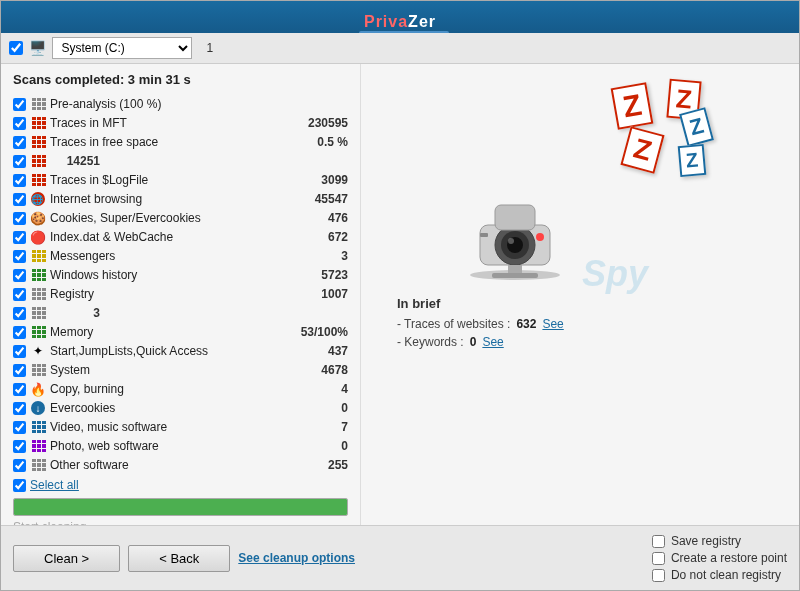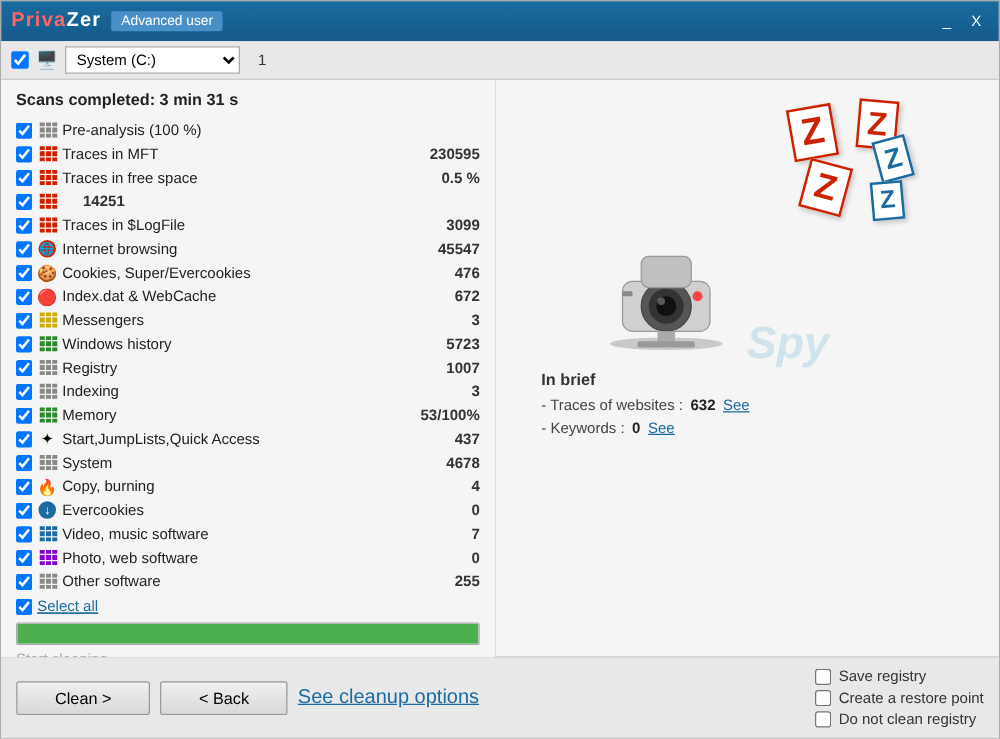--- a/index.html
+++ b/index.html
@@ -1,35 +1,35 @@
 <!DOCTYPE html>
 <html><head>
   <meta charset="utf-8">
   <style>
     * { box-sizing: border-box; margin: 0; padding: 0; }
     body { font-family: 'Segoe UI', Tahoma, Geneva, Verdana, sans-serif; font-size: 12px; background: #f0f0f0; width: 800px; height: 591px; overflow: hidden; }
     
     .window { width: 800px; height: 591px; background: #f5f5f5; border: 1px solid #aaa; display: flex; flex-direction: column; }
     
-    .titlebar { background: linear-gradient(to bottom, #1a6ba0, #155a8a); height: 32px; display: flex; align-items: center; padding: 12px 8px; }
+    .titlebar { background: linear-gradient(to bottom, #1a6ba0, #155a8a); height: 32px; display: flex; align-items: center; padding: 12px 8px; flex-direction: column; }
     .title-logo { color: white; font-weight: bold; font-size: 16px; letter-spacing: 1px; }
     .title-logo span.priva { color: #ff4444; }
     .title-badge { background: #4a90c8; color: white; font-size: 11px; padding: 2px 8px; margin-left: 8px; border-radius: 2px; }
     .titlebar-controls { margin-left: auto; display: flex; gap: 4px; }
     .title-btn { color: white; font-size: 12px; cursor: pointer; padding: 2px 6px; }
     
     .toolbar { background: #e8e8e8; padding: 4px 8px; display: flex; align-items: center; border-bottom: 1px solid #ccc; }
     .drive-select { display: flex; align-items: center; gap: 6px; }
     .checkbox-drive { width: 14px; height: 14px; }
     .drive-dropdown { font-size: 12px; padding: 2px 4px; border: 1px solid #aaa; background: white; min-width: 140px; }
     .drive-num { margin-left: 8px; font-size: 12px; color: #333; }
     
     .content { display: flex; flex: 1; overflow: hidden; }
     
-    .left-panel { width: 396px; padding: 8px 12px; overflow-y: auto; border-right: 1px solid #ddd; background: #f5f5f5; }
+    .left-panel { width: 360px; padding: 8px 12px; overflow-y: auto; border-right: 1px solid #ddd; background: #f5f5f5; }
     
     .scan-title { font-weight: bold; font-size: 13px; margin-bottom: 8px; color: #222; }
     
     .scan-items { display: flex; flex-direction: column; gap: 1px; }
     
     .scan-item { display: flex; align-items: center; gap: 4px; padding: 1px 0; }
     .scan-item input[type=checkbox] { width: 13px; height: 13px; flex-shrink: 0; }
     .item-icon { width: 16px; height: 16px; flex-shrink: 0; display: flex; align-items: center; justify-content: center; font-size: 12px; }
     .item-label { flex: 1; color: #222; }
     .item-count { font-weight: bold; color: #333; font-size: 12px; text-align: right; min-width: 50px; }
@@ -44,21 +44,21 @@
     .right-panel { flex: 1; display: flex; flex-direction: column; align-items: center; justify-content: flex-start; padding: 16px; background: #f5f5f5; position: relative; overflow: hidden; }
     
     .inbrief { margin-top: 16px; text-align: left; width: 100%; padding-left: 20px; }
     .inbrief-title { font-weight: bold; font-size: 13px; margin-bottom: 6px; color: #333; }
     .inbrief-row { display: flex; align-items: center; gap: 6px; font-size: 12px; color: #444; margin-bottom: 4px; }
     .inbrief-count { font-weight: bold; color: #222; }
     .see-link { color: #1a6ba0; text-decoration: underline; cursor: pointer; }
     
     .footer { display: flex; align-items: center; padding: 8px 12px; background: #e8e8e8; border-top: 1px solid #ccc; gap: 8px; }
     .footer-btn { padding: 5px 30px; font-size: 13px; border: 1px solid #999; background: linear-gradient(to bottom, #f0f0f0, #d8d8d8); cursor: pointer; border-radius: 2px; }
-    .see-cleanup { color: #1a6ba0; text-decoration: underline; cursor: pointer; font-size: 16px; flex: 1; }
+    .see-cleanup { color: #1a6ba0; text-decoration: underline; cursor: pointer; font-size: 12px; flex: 1; font-weight: bold; }
     
     .footer-right { display: flex; flex-direction: column; gap: 3px; margin-left: auto; }
     .footer-checkbox-row { display: flex; align-items: center; gap: 6px; font-size: 12px; color: #333; }
     .footer-checkbox-row input { width: 13px; height: 13px; }
     
     
     .grid-icon { display: grid; grid-template-columns: repeat(3,4px); gap: 1px; width: 12px; height: 12px; }
     .grid-icon div { background: #888; }
     .grid-icon.red div { background: #cc2200; }
     .grid-icon.blue div { background: #1a6ba0; }
@@ -286,21 +286,20 @@
                 <div></div>
                 <div></div>
                 <div></div>
                 <div></div>
                 <div></div>
                 <div></div>
                 <div></div>
                 <div></div>
               </div>
             </span>
-          <span class="item-label">Indexing</span>
           <span class="item-count">3</span>
         </div>
 
         <div class="scan-item">
           <input type="checkbox" checked="" style="">
           <span class="item-icon">
               <div class="grid-icon green">
                 <div></div>
                 <div></div>
                 <div></div>

